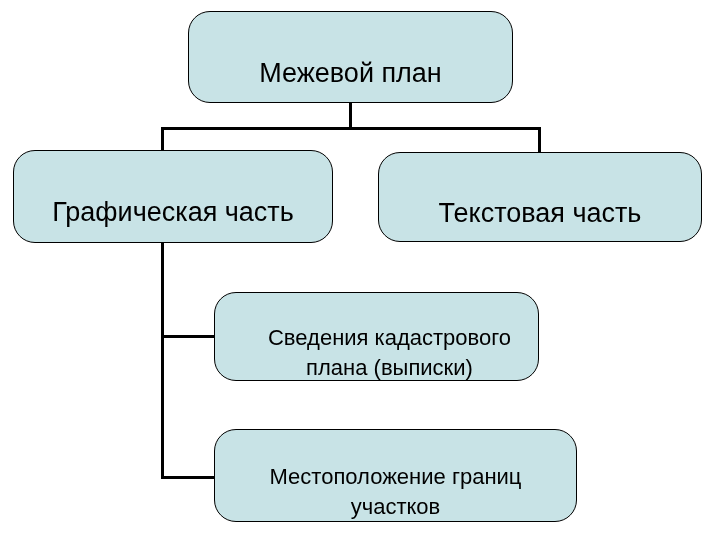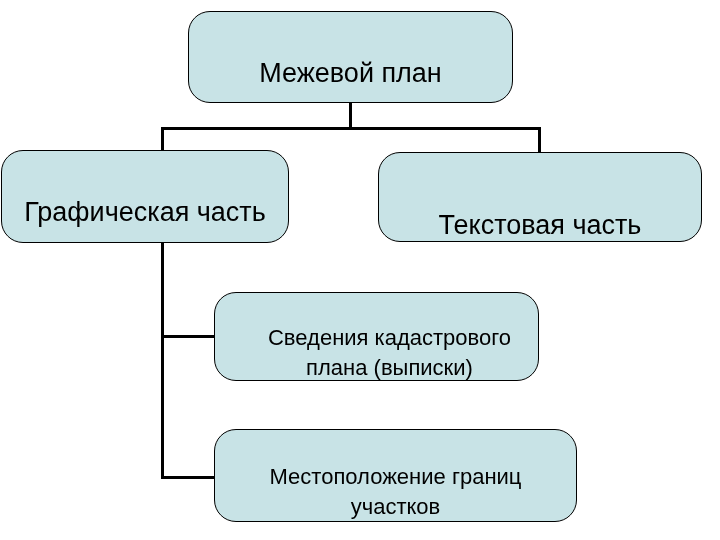--- a/index.html
+++ b/index.html
@@ -31,22 +31,22 @@
   }
   .node .label {
     display: block;
     padding: 0 8px;
     margin-top: 32px;
   }
   .lvl1 { font-size: 27px; line-height: 1.2; }
   .lvl2 { font-size: 22px; line-height: 1.32; }
 
   #node-root      { left: 188px; top: 11px;  width: 325px; height: 92px; }
-  #node-graphic   { left: 1px;   top: 150px; width: 288px; height: 93px; }
-  #node-text      { left: 378px; top: 152px; width: 324px; height: 90px; align-items: flex-end; }
+  #node-graphic   { left: 13px;   top: 150px; width: 320px; height: 93px; }
+  #node-text      { left: 378px; top: 152px; width: 324px; height: 90px; }
   #node-cadastral { left: 214px; top: 292px; width: 325px; height: 89px; padding-left: 26px; }
   #node-borders   { left: 214px; top: 429px; width: 363px; height: 93px; }
 
   .conn {
     position: absolute;
     background: #000000;
   }
   #conn-root-stem   { left: 349px; top: 103px; width: 3px;   height: 27px; }
   #conn-top-bar     { left: 161px; top: 127px; width: 380px; height: 3px;  }
   #conn-left-drop   { left: 161px; top: 127px; width: 3px;   height: 25px; }

